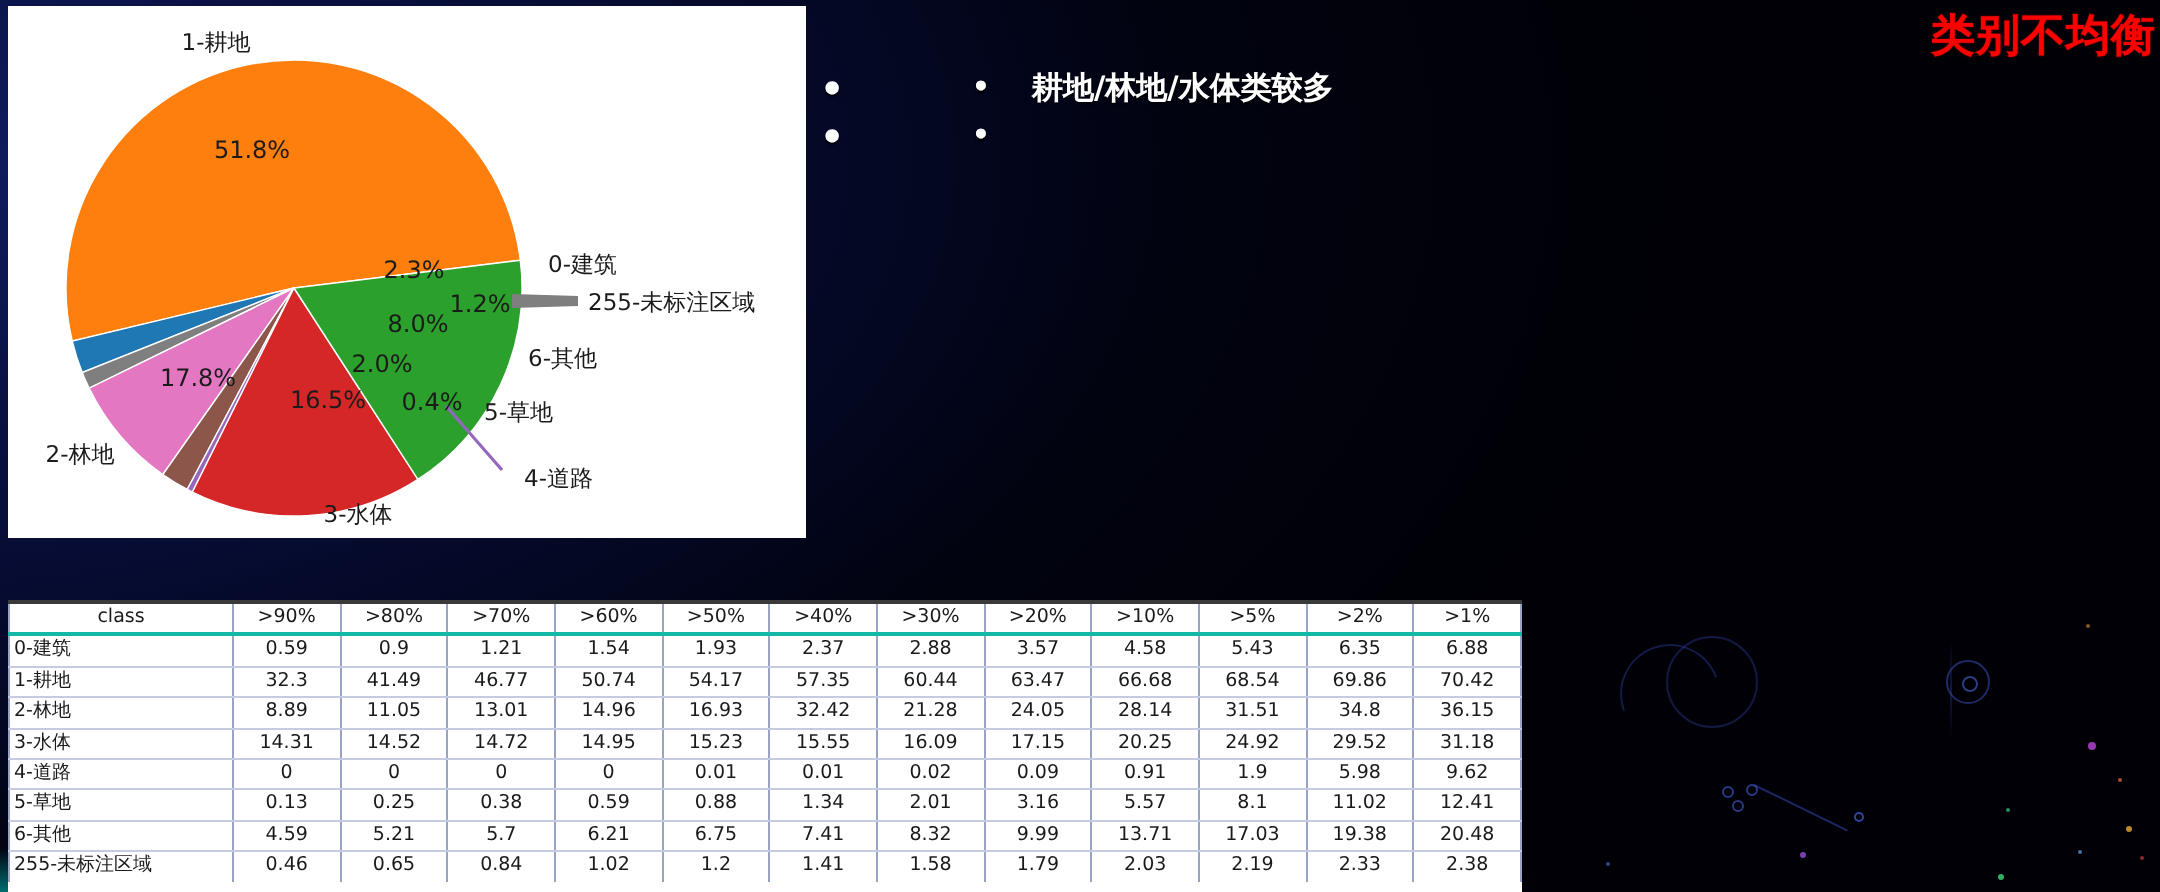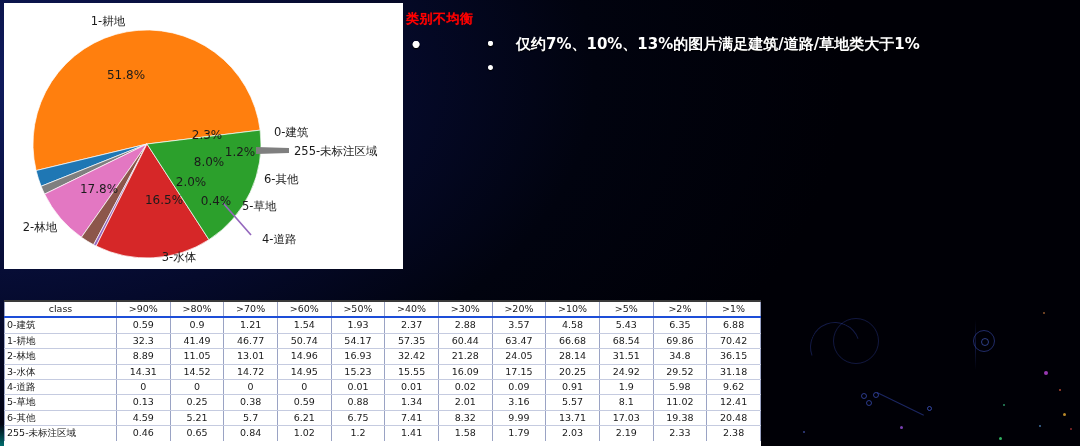--- a/index.html
+++ b/index.html
@@ -58,24 +58,25 @@
   .pie-pct { font-family: "DejaVu Sans", "Liberation Sans", sans-serif; fill: #1b1b1b; font-size: 12px; }
 
   
   #text-block {
     position: absolute; left: 406px; top: 8px; width: 672px;
   }
   #slide-title {
     color: #ff0000;
     font-family: "DejaVu Sans", "Liberation Sans", sans-serif;
     font-weight: bold;
-    font-size: 13px;
+    font-size: 22px;
     line-height: 22px;
     letter-spacing: 0.5px;
     text-shadow: 0 0 1px rgba(255,0,0,0.6);
+    text-align: right;
   }
   ul.l1 { list-style: none; margin-top: 2px; }
   li.b1 {
     position: relative;
     color: #ffffff;
     font-family: "DejaVu Sans", "Liberation Sans", sans-serif;
     font-weight: bold;
     font-size: 19px;
     line-height: 27px;
     padding-left: 32px;
@@ -124,21 +125,21 @@
     border-right: 1px solid #9aa3c4;
     height: 14.4px;
     line-height: 14.4px;
     padding: 0 3px;
     text-align: center;
     font-weight: normal;
     white-space: nowrap;
     overflow: hidden;
   }
   table#data-table thead th {
-    border-bottom: 2px solid #1d4ed8;
+    border-bottom: 2px solid #14b8a6;
     border-top: 2px solid #3a3a3a;
   }
   table#data-table tbody td:first-child,
   table#data-table thead th:first-child { width: 112px; }
   table#data-table tbody td:first-child { text-align: left; padding-left: 2px; }
   table#data-table tbody tr td { border-bottom: 1px solid #c5cbe0; }
   table#data-table tbody tr:last-child td { border-bottom: none; }
 </style>
 </head>
 <body>
@@ -211,29 +212,29 @@
 
     <ul class="l1">
       <li class="b1">
         <span class="bullet">•</span>
         <ul class="l2">
           <li class="b2">
             <span class="bullet">•</span>
           </li>
           <li class="b2">
             <span class="bullet">•</span>
+            <span>耕地/林地/水体类较多</span>
           </li>
         </ul>
       </li>
       <li class="b1">
         <span class="bullet">•</span>
         <ul class="l2">
           <li class="b2 wide">
             <span class="bullet">•</span>
-            <span>仅约7%、10%、13%的图片满足建筑/道路/草地类大于1%</span>
           </li>
           <li class="b2 wide">
             <span class="bullet">•</span>
           </li>
         </ul>
       </li>
     </ul>
   </div>
 
   <div id="data-table-wrap">

